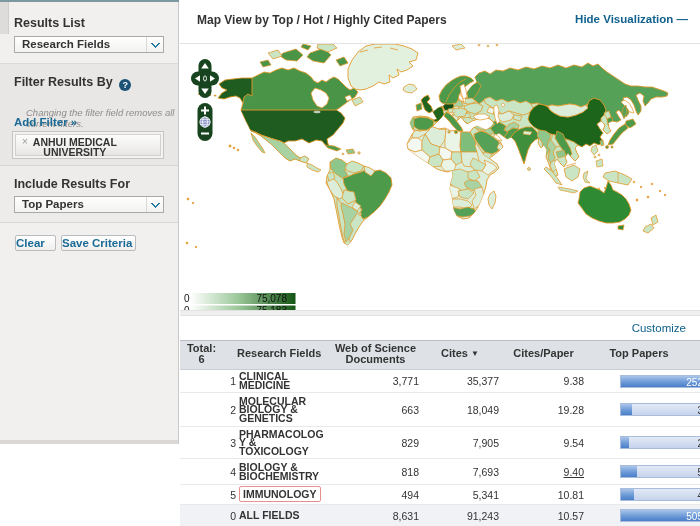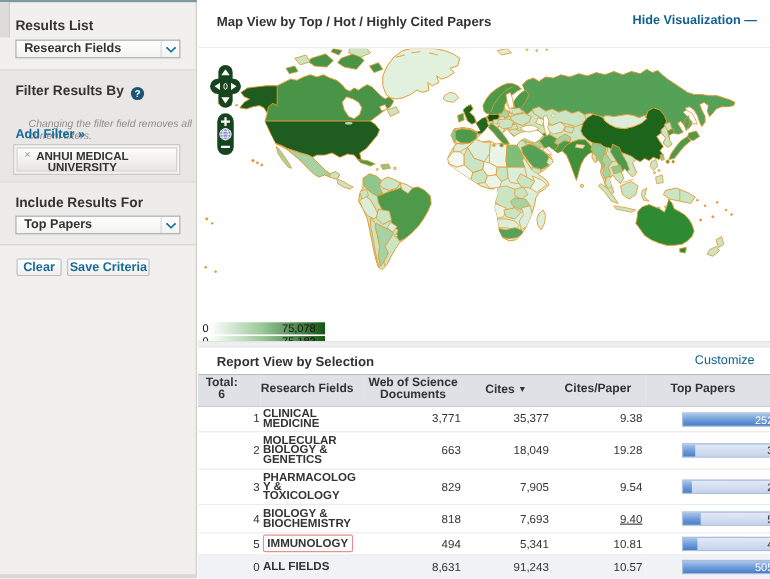--- a/index.html
+++ b/index.html
@@ -1,21 +1,21 @@
 <!DOCTYPE html>
 <html><head>
 <meta charset="utf-8">
 <style>
 * { margin:0; padding:0; box-sizing:border-box; }
 html,body { width:700px; height:526px; overflow:hidden; background:#fff;
   font-family:"Liberation Sans", sans-serif; }
 #page { position:relative; width:700px; height:526px; overflow:hidden; }
 
 
-#side { position:absolute; left:0; top:0; width:179px; height:526px;
+#side { position:absolute; left:0; top:0; width:179px; height:444px;
   background:#f1f0ef; border-right:1px solid #c9c9c7; }
 #side .topstrip { position:absolute; left:0; top:0; width:179px; height:2px; background:#7e98a0; }
 #side .botstrip { position:absolute; left:0; bottom:0; width:178px; height:4px; background:#dbd8d5; }
 .sec2 { position:absolute; left:0; top:63px; width:178px; height:103px; background:#e8e7e5;
   border-top:1px solid #dcdbd9; border-bottom:1px solid #d6d5d3;}
 .sec3 { position:absolute; left:0; top:166px; width:178px; height:57px; background:#edecea;
   border-bottom:1px solid #d6d5d3;}
 .h1 { font-size:12.5px; font-weight:bold; color:#333; }
 #side .rl { position:absolute; left:14px; top:16px; }
 .selbox { position:absolute; left:14px; width:150px; height:17px;
@@ -38,21 +38,21 @@
 .chipwrap { position:absolute; left:12px; top:131px; width:152px; height:28px;
   background:#f3f2f1; border:1px solid #c6c5c3; padding:2px; }
 .chip { display:flex; width:100%; height:100%; background:linear-gradient(#fdfdfc,#e7e6e4);
   border:1px solid #d2d1cf; font-size:10.5px; font-weight:bold; color:#333;
   line-height:10px; padding:1.5px 2px 0 6px; }
 .chip .x { color:#999; font-weight:normal; margin-right:3px; font-size:10px; }
 .chip .ct { width:88px;text-align:center; }
 #side .irf { position:absolute; left:14px; top:177px; }
 .btn { position:absolute; top:235px; height:16px; background:linear-gradient(#ffffff,#f0efee);
   border:1px solid #b9bcbe; border-radius:2px; font-size:11.5px; font-weight:bold;
-  color:#1a6a96; text-align:center; line-height:14px; }
+  color:#1a6a96; text-align:left; line-height:14px; }
 #btn1 { left:15px; width:41px; }
 #btn2 { left:61px; width:75px; }
 
 
 #main { position:absolute; left:180px; top:0; width:520px; height:456px; background:#fff;padding-left:22px; }
 #mhead { position:absolute; left:0; top:0; width:520px; height:44px; background:#fff; }
 #mhead .t { position:absolute; left:17px; top:13px; font-size:12px; font-weight:bold; color:#333; }
 #mhead .hv { position:absolute; right:12px; top:13px; font-size:11.5px; font-weight:bold; color:#10618d; }
 #mhead .line { position:absolute; left:0; bottom:0; width:520px; height:1px; background:#e3e3e3; }
 
@@ -332,21 +332,20 @@
 <rect x="190.5" y="293" width="105" height="11" fill="url(#lg)"></rect>
 <text x="184" y="302" font-size="10" fill="#111" font-family="Liberation Sans">0</text>
 <text x="287" y="302" font-size="10" fill="#111" text-anchor="end" font-family="Liberation Sans">75,078</text>
 <rect x="190.5" y="305.5" width="105" height="11" fill="url(#lg)"></rect>
 <text x="184" y="314" font-size="10" fill="#111" font-family="Liberation Sans">0</text>
 <text x="287" y="314" font-size="10" fill="#111" text-anchor="end" font-family="Liberation Sans">75,183</text>
 </svg>
     </div>
     <div id="gap1"></div>
     <div id="tblpanel">
-      <div class="t">Report View by Selection</div>
       <div class="cust">Customize</div>
       <table class="rpt">
         <colgroup>
             <col class="c1">
             <col class="c2">
             <col class="c3">
             <col class="c4">
             <col class="c5">
             <col class="c6">
           </colgroup>

